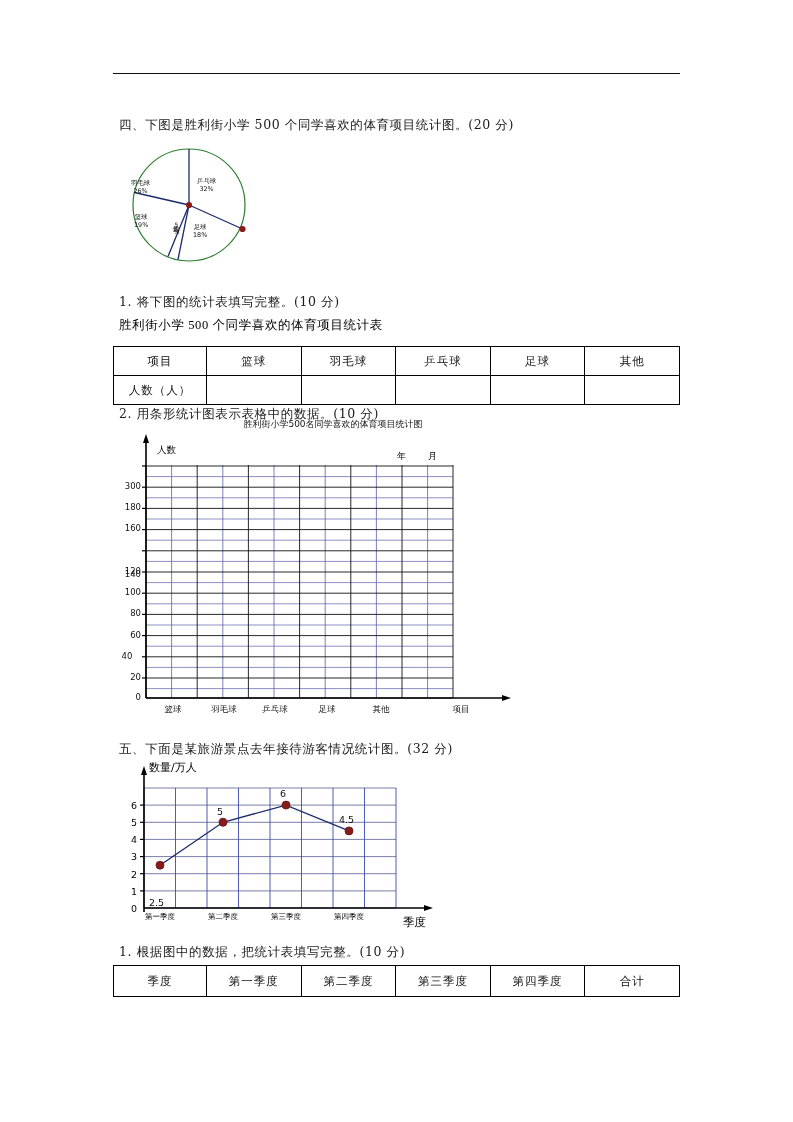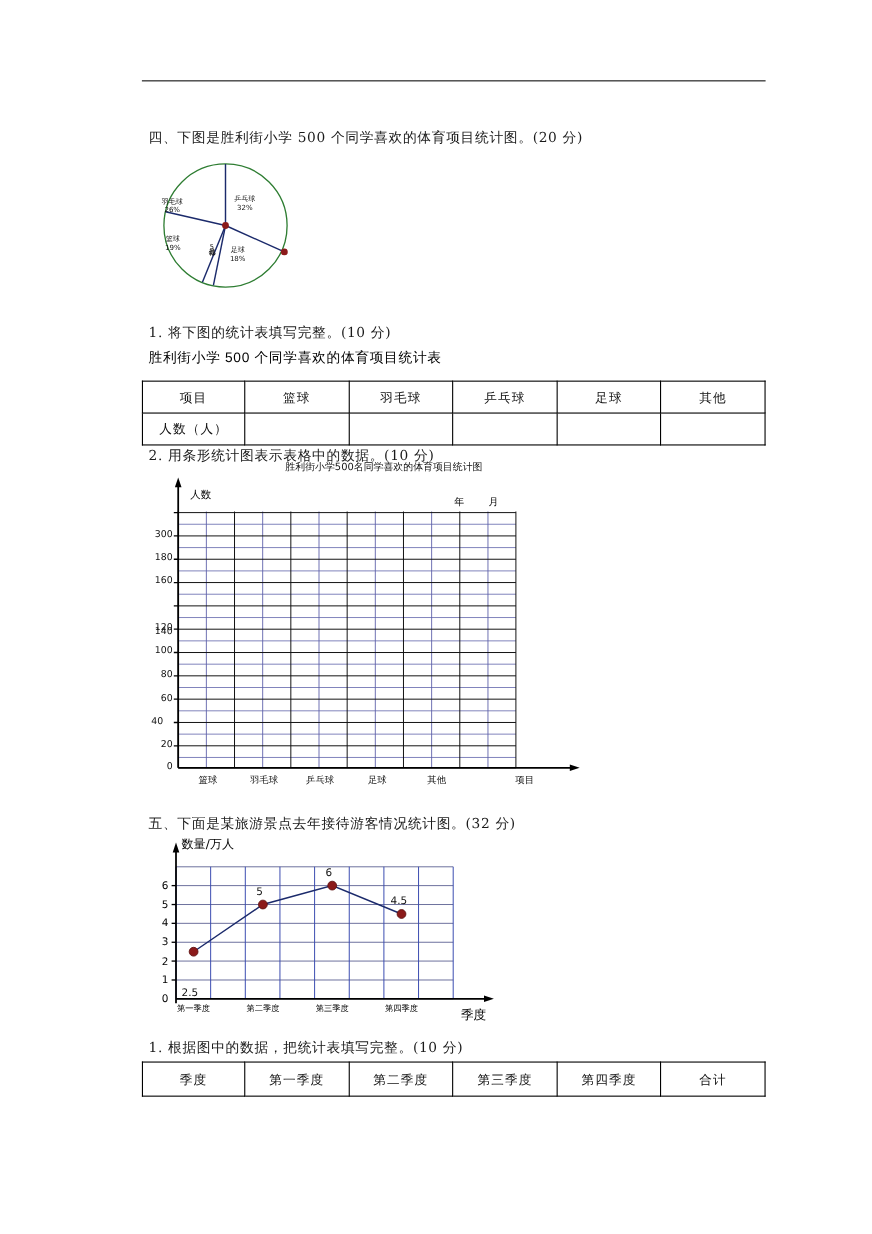--- a/index.html
+++ b/index.html
@@ -10,21 +10,21 @@
   body {
     width: 793px;
     height: 1122px;
     font-family: "Liberation Serif", "DejaVu Serif", serif;
     color: #000;
     position: relative;
     overflow: hidden;
   }
   .page {
     position: absolute;
-    left: 16px; top: 0;
+    left: 0; top: 0;
     width: 713px;
     height: 1122px;
   }
   .top-rule {
     position: absolute;
     left: 113px;
     top: 73px;
     width: 567px;
     height: 0;
     border-top: 1.6px solid #111;
@@ -77,21 +77,21 @@
   }
   .table1 { left: 113px; top: 346px; width: 567px; }
   .table1 td { height: 26px; }
   .table2 { left: 113px; top: 965px; width: 567px; }
   .table2 td { height: 28px; }
   .tbl-title {
     position: absolute;
     font-size: 12.5px;
     letter-spacing: 0.6px;
     white-space: nowrap;
-    font-family: Liberation Sans, sans-serif;
+    font-family: Liberation Serif, serif;
   }
   
   .barchart {
     position: absolute;
     left: 113px;
     top: 418px;
     width: 460px;
     height: 305px;
   }
   .bc-title {

